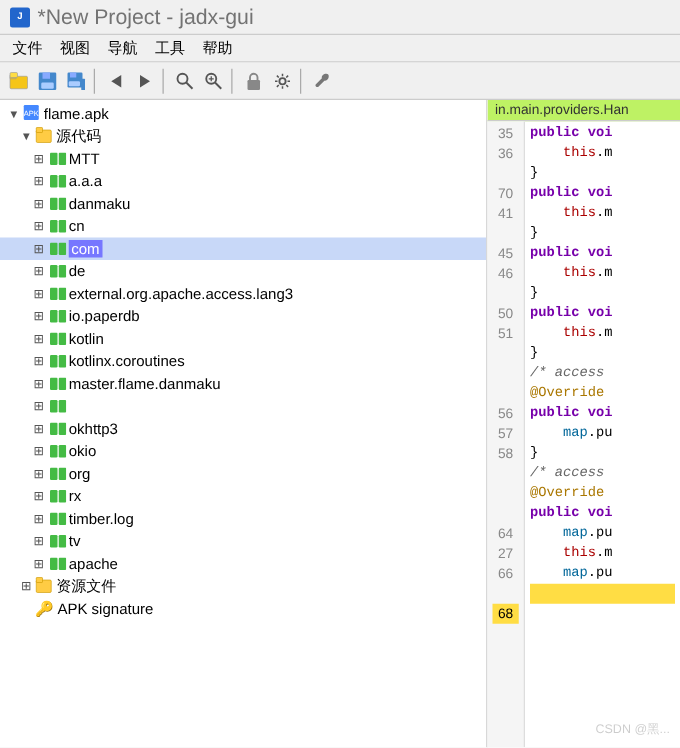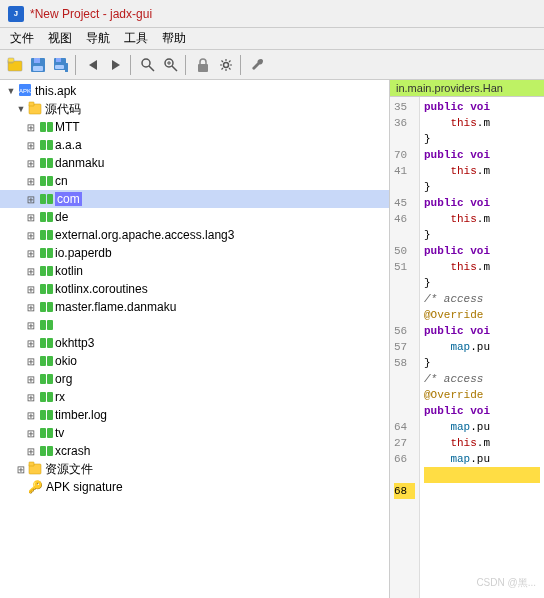--- a/index.html
+++ b/index.html
@@ -17,22 +17,22 @@
       background: #f0f0f0;
       padding: 4px 8px;
       display: flex;
       align-items: center;
       gap: 6px;
       border-bottom: 1px solid #ccc;
       height: 28px;
     }
     .title-bar-text {
       font-family: Arial, sans-serif;
-      font-size: 12px;
-      color: #b91c1c;
+      font-size: 17px;
+      color: #737373;
     }
 
     
     .menu-bar {
       background: #f0f0f0;
       padding: 2px 4px;
       display: flex;
       gap: 2px;
       border-bottom: 1px solid #ccc;
       height: 22px;
@@ -143,24 +143,24 @@
     }
     .code-content {
       flex: 1;
       overflow: hidden;
       display: flex;
     }
     .line-numbers {
       background: #f5f5f5;
       border-right: 1px solid #ddd;
       padding: 2px 4px;
-      text-align: left;
+      text-align: center;
       color: #888;
       font-size: 11px;
-      font-family: Liberation Mono, monospace;
+      font-family: Liberation Sans, sans-serif;
       min-width: 30px;
       overflow: hidden;
     }
     .line-number {
       height: 16px;
       line-height: 16px;
     }
     .line-number.highlighted {
       background: #ffdd44;
       color: #000;
@@ -287,21 +287,21 @@
 
     <div class="tree-item">
       <span style="display:inline-block;width:4px;"></span>
       <span class="tree-expand">▼</span>
       <span style="margin-right:3px;">
         <svg width="14" height="14" viewBox="0 0 14 14">
             <rect x="1" y="1" width="12" height="12" fill="#4488ff" rx="1"></rect>
             <text x="7" y="10" text-anchor="middle" fill="#fff" font-size="6" font-family="Arial">APK</text>
           </svg>
       </span>
-      <span class="tree-label">this.apk</span>
+      <span class="tree-label">flame.apk</span>
     </div>
 
     <div class="tree-item">
       <span style="display:inline-block;width:14px;"></span>
       <span class="tree-expand">▼</span>
       <span style="margin-right:3px;">
         <svg width="14" height="14" viewBox="0 0 14 14">
             <rect x="1" y="3" width="12" height="10" fill="#ffcc44" stroke="#cc9900" stroke-width="0.5" rx="1"></rect>
             <rect x="1" y="1" width="5" height="4" fill="#ffcc44" stroke="#cc9900" stroke-width="0.5" rx="0.5"></rect>
           </svg>
@@ -509,21 +509,21 @@
     </div>
     <div class="tree-item">
       <span style="display:inline-block;width:24px;"></span>
       <span class="tree-expand" style="font-size:10px;">⊞</span>
       <span style="display:inline-flex;align-items:center;gap:1px;margin:0 2px;">
         <svg width="13" height="11" viewBox="0 0 13 11">
             <rect x="0" y="0" width="6" height="10" fill="#44bb44" rx="1"></rect>
             <rect x="7" y="0" width="6" height="10" fill="#44bb44" rx="1"></rect>
           </svg>
       </span>
-      <span class="tree-label">xcrash</span>
+      <span class="tree-label">apache</span>
     </div>
 
     <div class="tree-item">
       <span style="display:inline-block;width:14px;"></span>
       <span class="tree-expand" style="font-size:10px;">⊞</span>
       <span style="margin-right:3px;">
         <svg width="14" height="14" viewBox="0 0 14 14">
             <rect x="1" y="3" width="12" height="10" fill="#ffcc44" stroke="#cc9900" stroke-width="0.5" rx="1"></rect>
             <rect x="1" y="1" width="5" height="4" fill="#ffcc44" stroke="#cc9900" stroke-width="0.5" rx="0.5"></rect>
           </svg>

